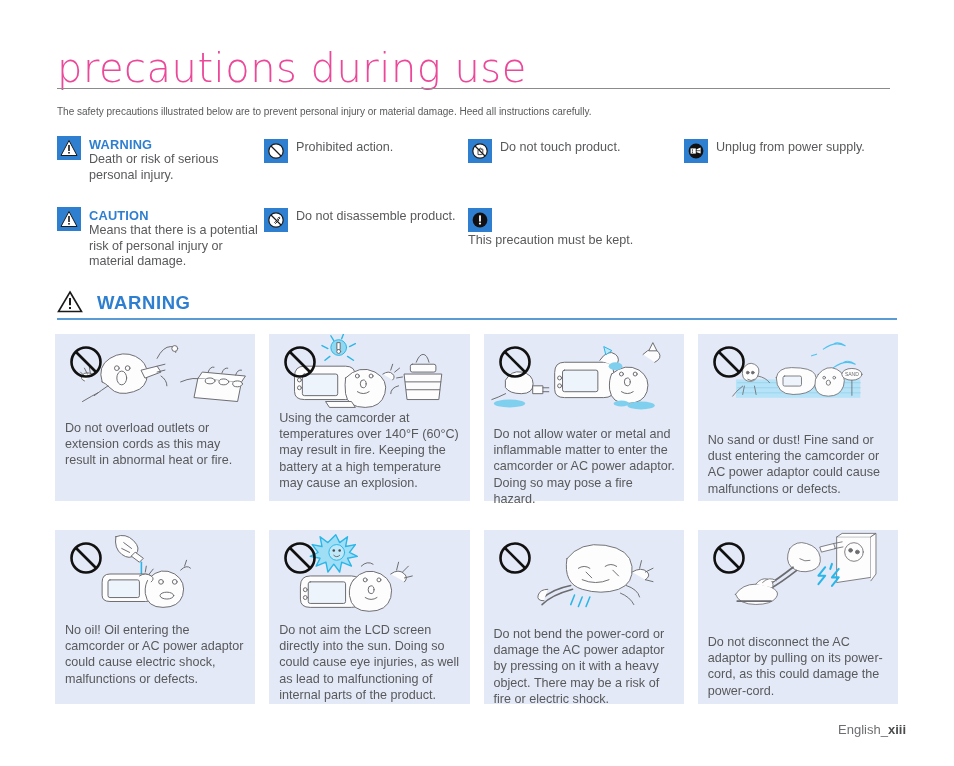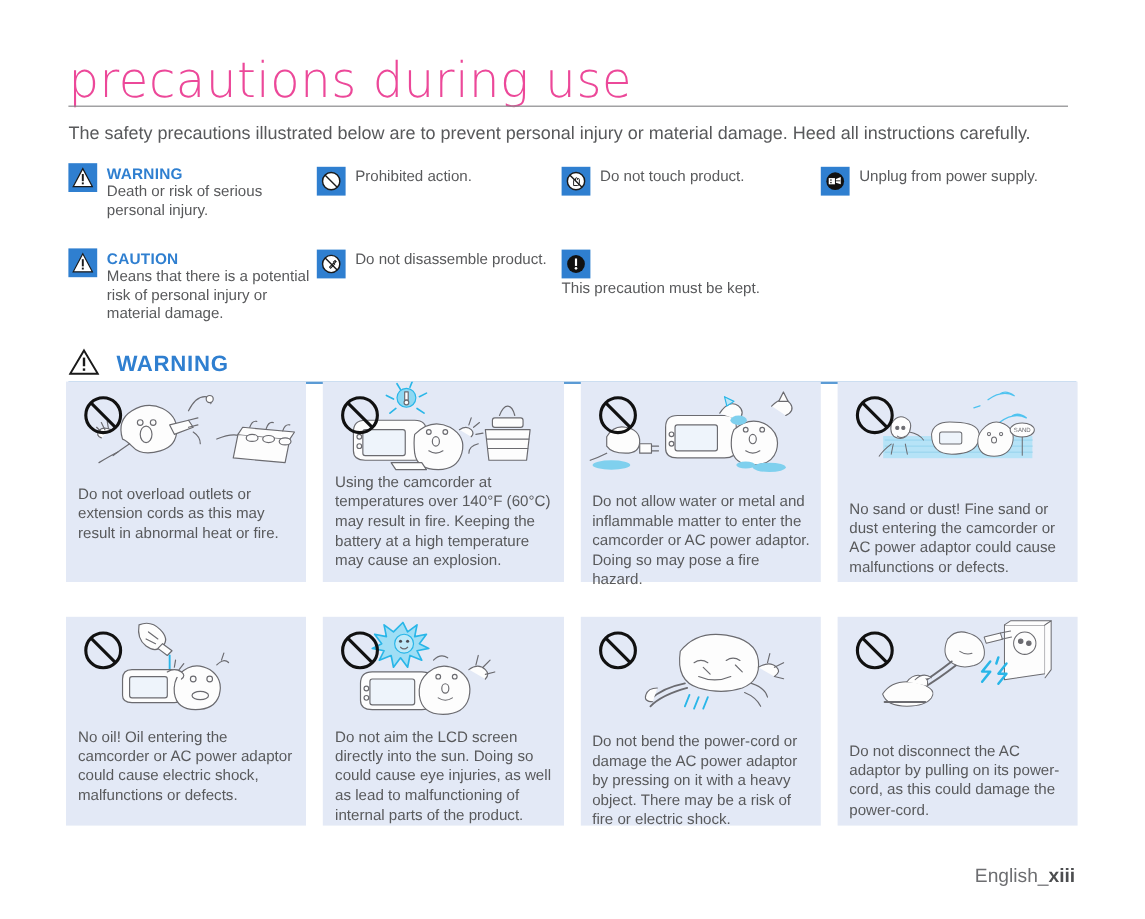--- a/index.html
+++ b/index.html
@@ -26,21 +26,21 @@
     transform-origin:left bottom;
   }
   .title-rule{
     position:absolute;left:0;top:42px;width:833px;height:1px;
     background:#8b8b8d;
   }
 
   
   .intro{
     position:absolute;left:57px;top:103px;width:850px;
-    font-size:15px;line-height:17px;color:#58595b;
+    font-size:10px;line-height:17px;color:#58595b;
   }
 
   
   .legend{position:absolute;left:57px;top:136px;width:840px;}
   .legend-item{position:absolute;display:flex;align-items:flex-start;}
   .lg-icon{
     width:24px;height:24px;flex:0 0 24px;
     background:#2f7fd0;
     position:relative;
     margin-right:8px;
@@ -58,21 +58,21 @@
   
   .sec-head{position:absolute;left:57px;top:292px;width:840px;height:28px;}
   .sec-tri{position:absolute;left:0;top:-2px;width:26px;height:24px;}
   .sec-label{
     position:absolute;left:40px;top:0px;
     font-size:18.5px;font-weight:bold;color:#2f7fd0;letter-spacing:0.6px;
   }
   .sec-rule{position:absolute;left:0;top:26px;width:840px;height:2px;background:#5b9bd5;}
 
   
-  .grid{position:absolute;left:55px;top:318px;width:843px;}
+  .grid{position:absolute;left:55px;top:334px;width:843px;}
   .row{display:flex;gap:14px;}
   .row+.row{margin-top:29px;}
   .card{
     width:204px;
     background:#e3e9f6;
     position:relative;
     box-sizing:border-box;
   }
   .card.r1{height:167px;}
   .card.r2{height:174px;}
@@ -89,22 +89,22 @@
   .card.c3.r1 .card-text{top:80px;margin-top:12px;}
   .card.c4.r1 .card-text{top:98px;}
   .card.c2.r2 .card-text{top:92px;}
   .card.c3.r2 .card-text{top:96px;}
   .card.c4.r2 .card-text{top:104px;}
 
   .art-svg{position:absolute;left:0;top:0;width:100%;height:100%;}
 
   
   .footer{
-    position:absolute;right:58px;top:722px;
-    font-size:16px;color:#6d6e71;
+    position:absolute;right:48px;top:722px;
+    font-size:13px;color:#6d6e71;
   }
   .footer b{color:#4c4d4f;}
 </style>
 </head>
 <body>
 
 <div class="page">
 
   <div class="title-wrap">
     <h1 class="page-title">precautions during use</h1>

